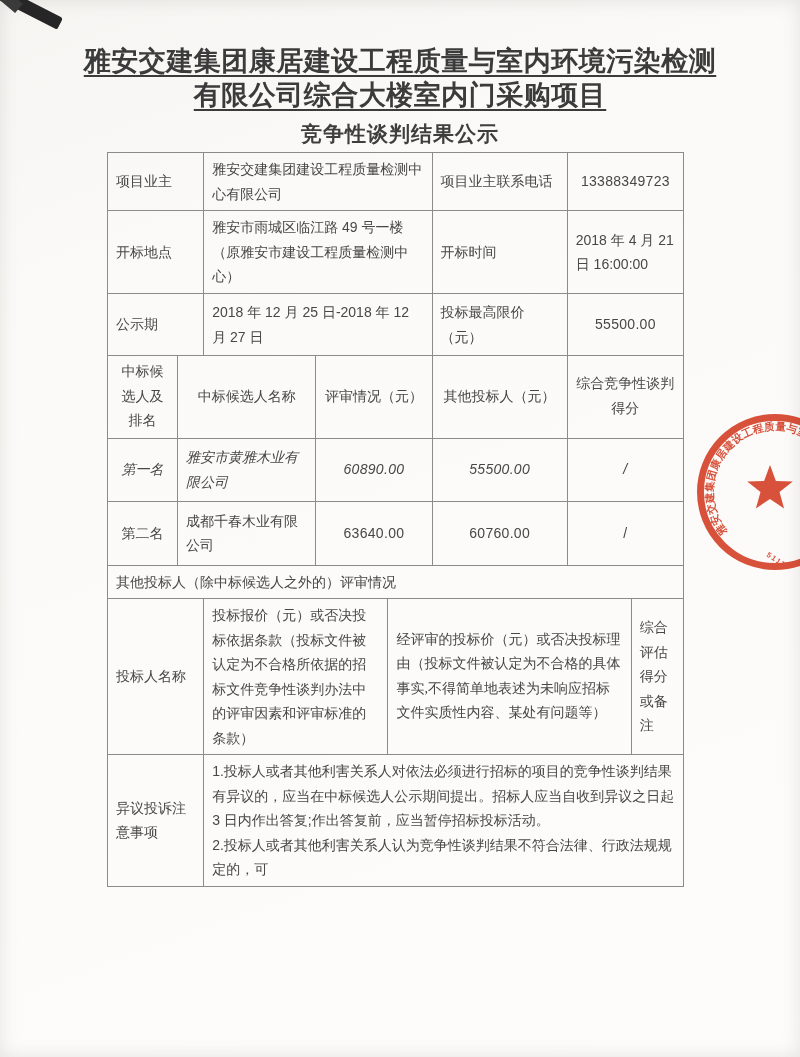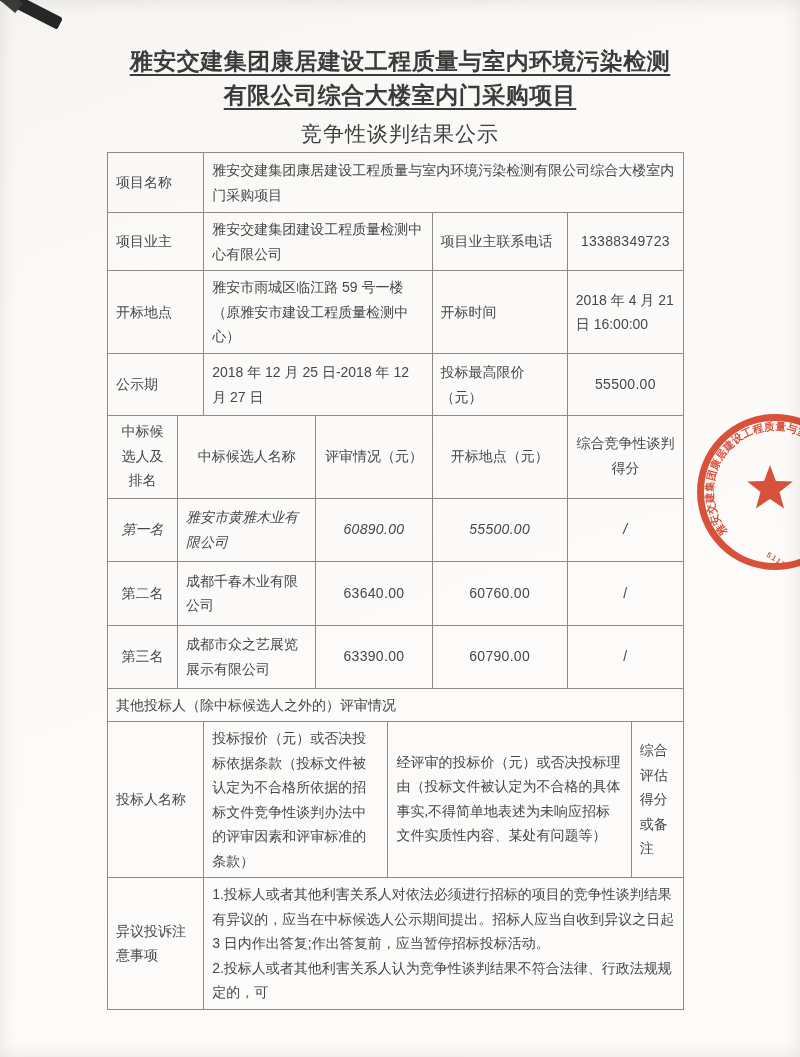--- a/index.html
+++ b/index.html
@@ -20,25 +20,25 @@
   .corner-mark{
     position:absolute;left:-8px;top:1px;width:72px;height:13px;
     background:#262626;transform:rotate(27deg);border-radius:2px 3px 2px 2px;
   }
   .corner-mark2{
     position:absolute;left:-4px;top:-6px;width:26px;height:12px;
     background:#3a3a3a;transform:rotate(40deg);
   }
   .title-block{position:absolute;top:44px;left:0;width:100%;text-align:center;}
   .title-line{
-    font-size:23px;font-weight:bold;color:#3b3b3b;line-height:34px;
+    font-size:27px;font-weight:bold;color:#3b3b3b;line-height:34px;
     text-decoration:underline;text-decoration-thickness:2px;text-underline-offset:5px;
     letter-spacing:.5px;
   }
-  .subtitle{font-size:21px;font-weight:normal;color:#3e3e3e;margin-top:8px;letter-spacing:1px;}
+  .subtitle{font-size:21px;font-weight:bold;color:#3e3e3e;margin-top:8px;letter-spacing:1px;}
 
   table.main{
     position:absolute;left:107px;top:152px;width:577px;
     border-collapse:collapse;table-layout:fixed;
   }
   table.main td{
     border:1px solid #8d8b88;
     padding:4px 8px;
     vertical-align:middle;
     font-size:14px;line-height:1.75;color:#474747;
@@ -81,74 +81,63 @@
         <col style="width:26px">
         <col style="width:112px">
         <col style="width:72px">
       <col style="width:44px">
         <col style="width:135px">
         <col style="width:64px">
         <col style="width:52px">
     </colgroup>
 
     <tbody>
-        <tr class="r1">
-      <td colspan="2" class="lab">项目名称</td>
-      <td colspan="6" class="v15">雅安交建集团康居建设工程质量与室内环境污染检测有限公司综合大楼室内门采购项目</td>
-    </tr>
 
     <tr class="r2">
       <td colspan="2" class="lab">项目业主</td>
       <td colspan="3" class="v15">雅安交建集团建设工程质量检测中心有限公司</td>
       <td>项目业主联系电话</td>
       <td colspan="2" class="num">13388349723</td>
     </tr>
 
 
     <tr class="r4">
       <td colspan="2" class="lab">开标地点</td>
-      <td colspan="3" class="v15">雅安市雨城区临江路 59 号一楼（原雅安市建设工程质量检测中心）</td>
+      <td colspan="3" class="v15">雅安市雨城区临江路 49 号一楼（原雅安市建设工程质量检测中心）</td>
       <td>开标时间</td>
       <td colspan="2" class="v15">2018 年 4 月 21 日 16:00:00</td>
     </tr>
 
     <tr class="r5">
       <td colspan="2" class="lab">公示期</td>
       <td colspan="3" class="v15">2018 年 12 月 25 日-2018 年 12 月 27 日</td>
       <td>投标最高限价（元）</td>
       <td colspan="2" class="num">55500.00</td>
     </tr>
 
     <tr class="r6">
       <td class="hdr">中标候选人及排名</td>
       <td colspan="2" class="hdr">中标候选人名称</td>
       <td colspan="2" class="hdr">评审情况（元）</td>
-      <td class="hdr">开标地点（元）</td>
+      <td class="hdr">其他投标人（元）</td>
       <td colspan="2" class="hdr">综合竞争性谈判得分</td>
     </tr>
 
     <tr class="r7">
       <td class="c">第一名</td>
       <td colspan="2" class="v15">雅安市黄雅木业有限公司</td>
       <td colspan="2" class="num">60890.00</td>
       <td class="num">55500.00</td>
       <td colspan="2" class="num">/</td>
     </tr>
     <tr class="r8">
       <td class="c">第二名</td>
       <td colspan="2" class="v15">成都千春木业有限公司</td>
       <td colspan="2" class="num">63640.00</td>
       <td class="num">60760.00</td>
-      <td colspan="2" class="num">/</td>
-    </tr>
-    <tr class="r9">
-      <td class="c">第三名</td>
-      <td colspan="2" class="v15">成都市众之艺展览展示有限公司</td>
-      <td colspan="2" class="num">63390.00</td>
-      <td class="num">60790.00</td>
       <td colspan="2" class="num">/</td>
     </tr>
 
     <tr class="r10">
       <td colspan="8" class="sec-title">其他投标人（除中标候选人之外的）评审情况</td>
     </tr>
 
     <tr class="r11">
       <td colspan="2" class="lab">投标人名称</td>
       <td colspan="2" class="oth2">投标报价（元）或否决投标依据条款（投标文件被认定为不合格所依据的招标文件竞争性谈判办法中的评审因素和评审标准的条款）</td>

